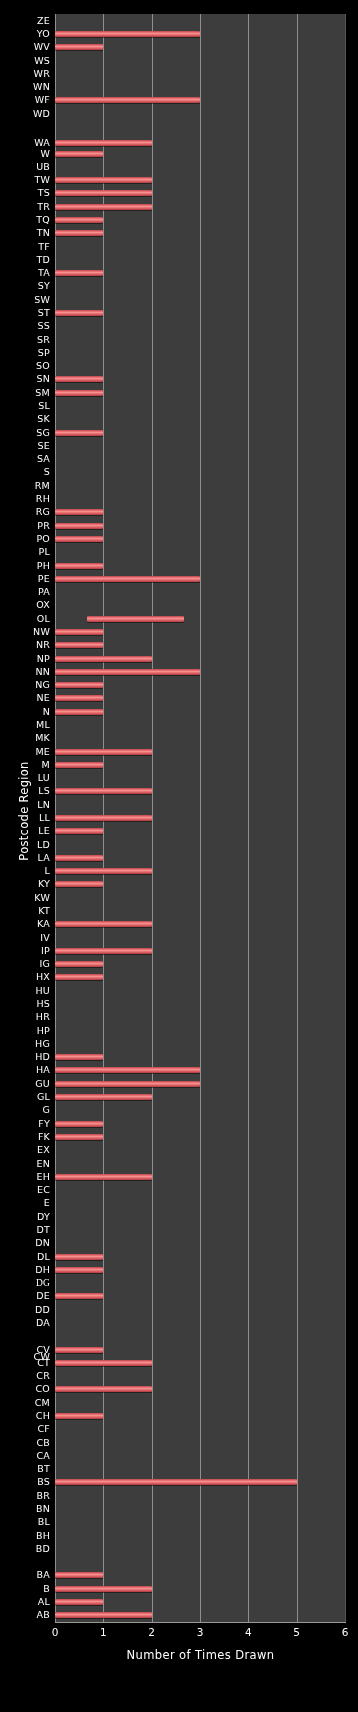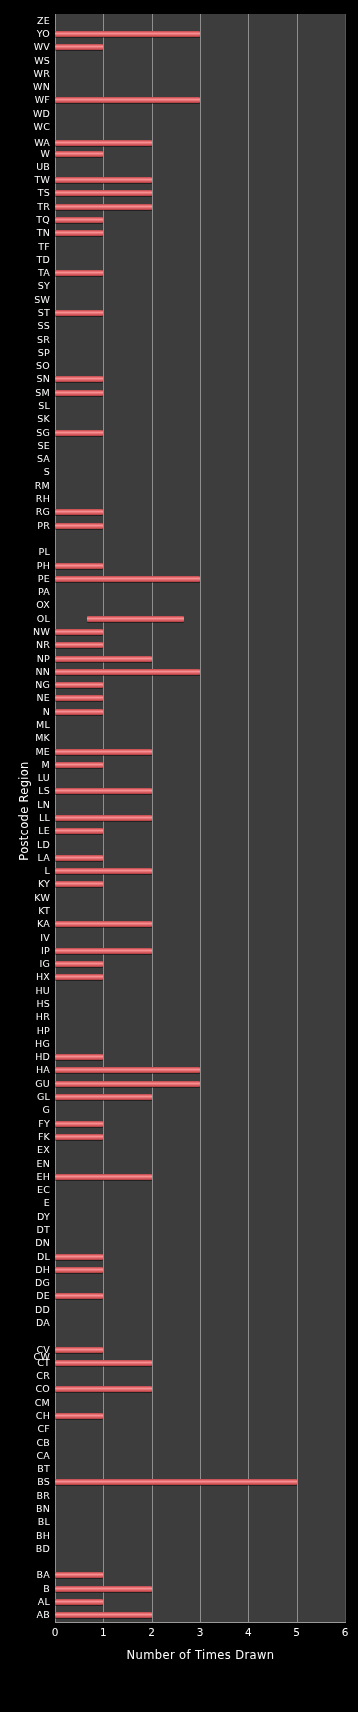--- a/index.html
+++ b/index.html
@@ -175,24 +175,20 @@
       <div class="row" style="top: 93.7355px; height: 13.2893px;">
         <div class="row-label">WF</div>
         <div class="bar-track" style="width: 290px;">
           <div class="bar" title="WF: 3" style="width: 145px;"></div>
         </div>
       </div>
       <div class="row" style="top: 107.025px; height: 13.2893px;">
         <div class="row-label">WD</div>
         <div class="bar-track" style="width: 290px;"></div>
       </div>
-      <div class="row" style="top: 120.314px; height: 13.2893px;">
-        <div class="row-label">WC</div>
-        <div class="bar-track" style="width: 290px;"></div>
-      </div>
       <div class="row" style="top: 136px; height: 13.2893px;">
         <div class="row-label">WA</div>
         <div class="bar-track" style="width: 290px;">
           <div class="bar" title="WA: 2" style="width: 96.6667px;"></div>
         </div>
       </div>
       <div class="row" style="top: 146.893px; height: 13.2893px;">
         <div class="row-label">W</div>
         <div class="bar-track" style="width: 290px;">
           <div class="bar" title="W: 1" style="width: 48.3333px;"></div>
@@ -327,20 +323,26 @@
         <div class="bar-track" style="width: 290px;">
           <div class="bar" title="RG: 1" style="width: 48.3333px;"></div>
         </div>
       </div>
       <div class="row" style="top: 518.992px; height: 13.2893px;">
         <div class="row-label">PR</div>
         <div class="bar-track" style="width: 290px;">
           <div class="bar" title="PR: 1" style="width: 48.3333px;"></div>
         </div>
       </div>
+      <div class="row" style="top: 532.281px; height: 13.2893px;">
+        <div class="row-label">PO</div>
+        <div class="bar-track" style="width: 290px;">
+          <div class="bar" title="PO: 1" style="width: 48.3333px;"></div>
+        </div>
+      </div>
       <div class="row" style="top: 545.57px; height: 13.2893px;">
         <div class="row-label">PL</div>
         <div class="bar-track" style="width: 290px;"></div>
       </div>
       <div class="row" style="top: 558.86px; height: 13.2893px;">
         <div class="row-label">PH</div>
         <div class="bar-track" style="width: 290px;">
           <div class="bar" title="PH: 1" style="width: 48.3333px;"></div>
         </div>
       </div>
@@ -609,21 +611,21 @@
         <div class="bar-track" style="width: 290px;">
           <div class="bar" title="DL: 1" style="width: 48.3333px;"></div>
         </div>
       </div>
       <div class="row" style="top: 1263.19px; height: 13.2893px;">
         <div class="row-label">DH</div>
         <div class="bar-track" style="width: 290px;">
           <div class="bar" title="DH: 1" style="width: 48.3333px;"></div>
         </div>
       </div>
-      <div class="row" style="top: 1276.48px; height: 13.2893px;">
+      <div class="row" style="top: 1276.48px; height: 13.2893px; font-family: Liberation Serif, serif;">
         <div class="row-label">DG</div>
         <div class="bar-track" style="width: 290px;"></div>
       </div>
       <div class="row" style="top: 1289.77px; height: 13.2893px;">
         <div class="row-label">DE</div>
         <div class="bar-track" style="width: 290px;">
           <div class="bar" title="DE: 1" style="width: 48.3333px;"></div>
         </div>
       </div>
       <div class="row" style="top: 1303.06px; height: 13.2893px;">

